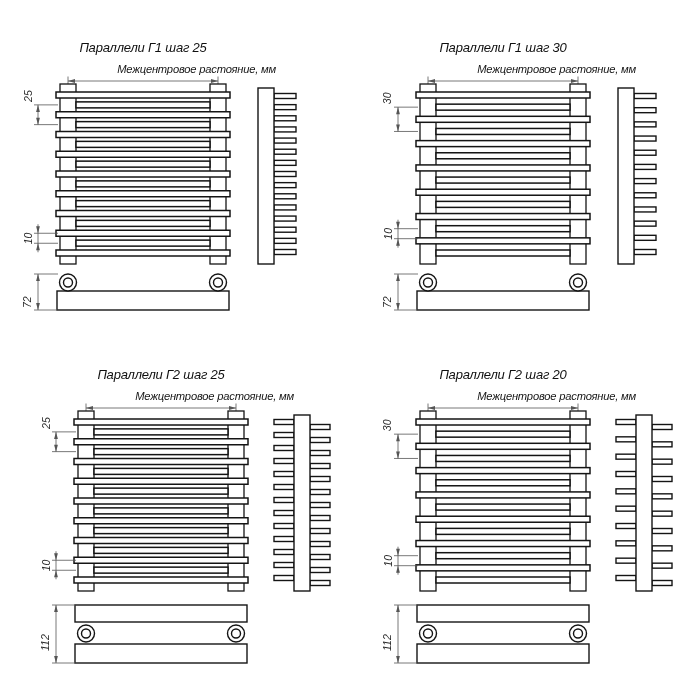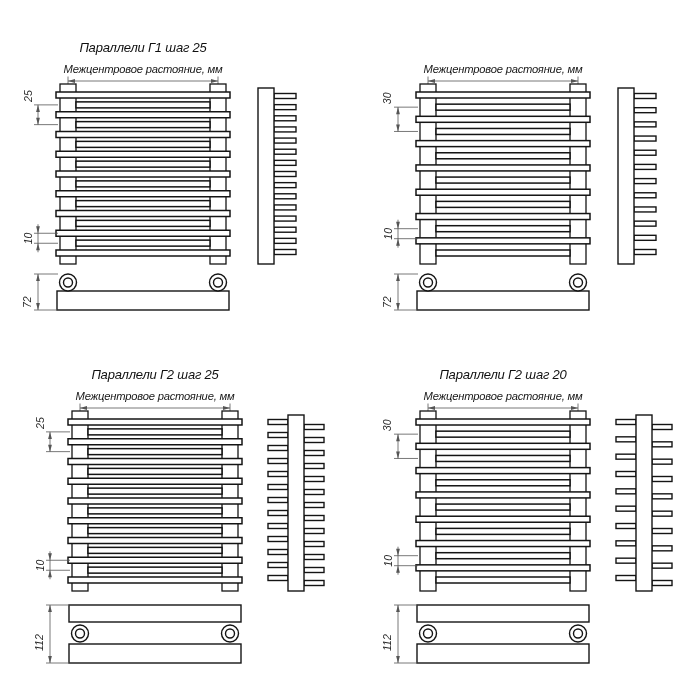--- a/index.html
+++ b/index.html
@@ -2,21 +2,21 @@
 <html><head>
 <meta charset="utf-8">
 <style>
   html,body{margin:0;padding:0;background:#fff;}
   #sheet{position:relative;width:700px;height:700px;background:#fff;overflow:hidden;
          font-family:"Liberation Sans",sans-serif;}
   .panel{position:absolute;width:350px;height:345px;}
   .panel svg{position:absolute;left:0;top:0;}
   .ptitle{position:absolute;left:10px;top:41px;width:266px;text-align:center;
           font:italic 13px/1.15 "Liberation Sans",sans-serif;color:#101010;letter-spacing:-0.2px;}
-  .psub{position:absolute;left:10px;top:63px;width:266px;text-align:center;
+  .psub{position:absolute;left:10px;top:63px;width:266px;text-align:right;
         font:italic 11.2px/1.1 "Liberation Sans",sans-serif;color:#161616;letter-spacing:-0.2px;}
 </style>
 </head>
 <body>
 
 <div id="sheet">
 
   <div class="panel" style="left:0;top:0">
     <div class="ptitle">Параллели Г1 шаг 25</div>
     <div class="psub">Межцентровое растояние, мм</div>
@@ -91,20 +91,21 @@
           <polygon points="38,274 36.1,281 39.9,281" fill="#555555" stroke="none"></polygon>
           <polygon points="38,310 36.1,303 39.9,303" fill="#555555" stroke="none"></polygon>
         </g>
         <text x="31.5" y="101.875" transform="rotate(-90 31.5 101.875)" font-size="10.5" font-style="italic" fill="#2a2a2a" font-family="&quot;Liberation Sans&quot;, sans-serif">25</text>
         <text x="32" y="244.25" transform="rotate(-90 32 244.25)" font-size="10.5" font-style="italic" fill="#2a2a2a" font-family="&quot;Liberation Sans&quot;, sans-serif">10</text>
         <text x="31" y="308" transform="rotate(-90 31 308)" font-size="10.5" font-style="italic" fill="#2a2a2a" font-family="&quot;Liberation Sans&quot;, sans-serif">72</text>
       </svg>
   </div>
 
   <div class="panel" style="left:360px;top:0">
+    <div class="ptitle">Параллели Г1 шаг 30</div>
     <div class="psub">Межцентровое растояние, мм</div>
     <svg id="svg-1" width="350" height="345" viewBox="0 0 350 345">
         <g stroke="#555555" stroke-width="0.8" fill="none">
           <line x1="68" y1="81" x2="218" y2="81"></line>
           <line x1="68" y1="76.5" x2="68" y2="87.5"></line>
           <line x1="218" y1="76.5" x2="218" y2="87.5"></line>
           <polygon points="68,81 75,79.1 75,82.9" fill="#555555" stroke="none"></polygon>
           <polygon points="218,81 211,79.1 211,82.9" fill="#555555" stroke="none"></polygon>
         </g>
         <g stroke="#141414" stroke-width="1.5" fill="#fff">
@@ -163,21 +164,21 @@
           <line x1="38" y1="274" x2="38" y2="310"></line>
           <polygon points="38,274 36.1,281 39.9,281" fill="#555555" stroke="none"></polygon>
           <polygon points="38,310 36.1,303 39.9,303" fill="#555555" stroke="none"></polygon>
         </g>
         <text x="31.5" y="104.15384615384616" transform="rotate(-90 31.5 104.15384615384616)" font-size="10.5" font-style="italic" fill="#2a2a2a" font-family="&quot;Liberation Sans&quot;, sans-serif">30</text>
         <text x="32" y="239.69230769230768" transform="rotate(-90 32 239.69230769230768)" font-size="10.5" font-style="italic" fill="#2a2a2a" font-family="&quot;Liberation Sans&quot;, sans-serif">10</text>
         <text x="31" y="308" transform="rotate(-90 31 308)" font-size="10.5" font-style="italic" fill="#2a2a2a" font-family="&quot;Liberation Sans&quot;, sans-serif">72</text>
       </svg>
   </div>
 
-  <div class="panel" style="left:12px;top:327px">
+  <div class="panel" style="left:18px;top:327px">
     <div class="ptitle">Параллели Г2 шаг 25</div>
     <div class="psub">Межцентровое растояние, мм</div>
     <svg id="svg-2" width="350" height="345" viewBox="0 0 350 345">
         <g stroke="#555555" stroke-width="0.8" fill="none">
           <line x1="68" y1="81" x2="218" y2="81"></line>
           <line x1="68" y1="76.5" x2="68" y2="87.5"></line>
           <line x1="218" y1="76.5" x2="218" y2="87.5"></line>
           <polygon points="68,81 75,79.1 75,82.9" fill="#555555" stroke="none"></polygon>
           <polygon points="218,81 211,79.1 211,82.9" fill="#555555" stroke="none"></polygon>
         </g>

